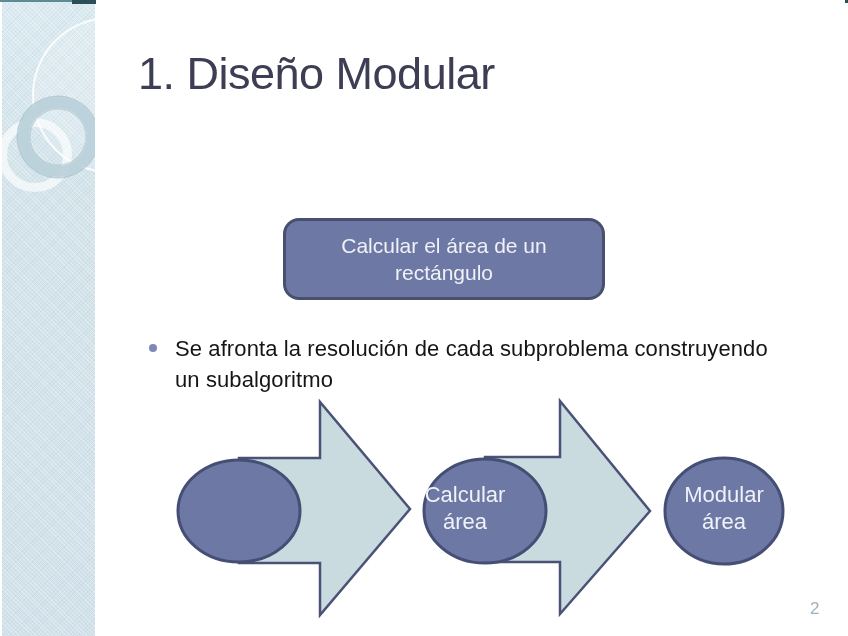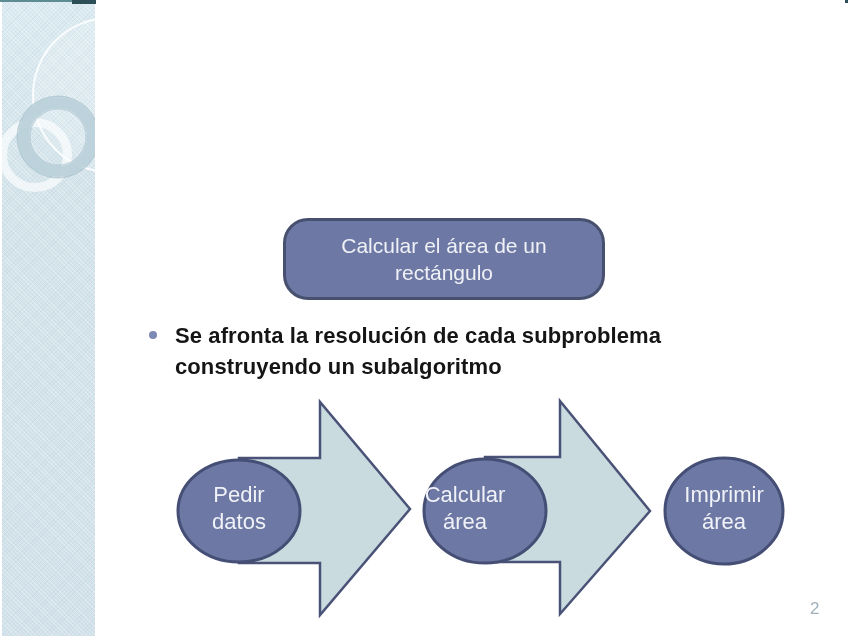--- a/index.html
+++ b/index.html
@@ -40,25 +40,25 @@
   
   .bullet{position:absolute;left:147px;}
   .bullet .dot{
     position:absolute;left:2px;top:11px;width:8px;height:8px;border-radius:50%;
     background:#7e88b6;
   }
   .bullet p{
     margin:0 0 0 28px;font-size:22px;line-height:31px;color:#151515;letter-spacing:0.1px;
   }
   .b1{top:144px;} .b1 p{max-width:655px;}
-  .b2{top:320px;font-weight:bold;} .b2 p{max-width:612px;}
+  .b2{top:333px;} .b2 p{max-width:612px;}
   
   .callout{
     position:absolute;left:283px;top:218px;width:322px;height:82px;box-sizing:border-box;
-    background:#6d79a4;border:3px solid #47506f;border-radius:25px;
+    background:#6d79a4;border:3px solid #47506f;border-radius:16px;
     display:flex;align-items:center;justify-content:center;
   }
   .callout-text{
     width:262px;text-align:center;color:#eff1f7;font-size:21px;line-height:27px;
   }
   
   .diagram{position:absolute;left:0;top:0;width:848px;height:636px;}
   .node-label{
     position:absolute;width:140px;top:481px;text-align:center;color:#f0f2f8;
     font-size:22px;line-height:27px;
@@ -75,47 +75,44 @@
 
   <div class="sidebar">
     <div class="big-circle"></div>
     <div class="ring2"></div>
     <div class="ring1"></div>
   </div>
   <div class="sidebar-topline"></div>
   <div class="sidebar-topblock"></div>
   <div class="corner-mark"></div>
 
+  <h1 class="title">1. Diseño Modular</h1>
 
 
   <div class="callout">
     <div class="callout-text">Calcular el área de un rectángulo</div>
   </div>
 
   <div class="bullet b2">
     <span class="dot"></span>
     <p>Se afronta la resolución de cada subproblema construyendo un subalgoritmo</p>
   </div>
 
   <svg class="diagram" viewBox="0 0 848 636" xmlns="http://www.w3.org/2000/svg">
     <polygon points="239,458 320,458 320,402 410,509 320,615 320,563 239,563" fill="#c9dbdf" stroke="#4a5377" stroke-width="2.5" stroke-linejoin="miter"></polygon>
     <polygon points="485,457 560,457 560,401 650,511 560,614 560,562 485,562" fill="#c9dbdf" stroke="#4a5377" stroke-width="2.5" stroke-linejoin="miter"></polygon>
     <ellipse cx="239" cy="511" rx="61" ry="51" fill="#6d79a4" stroke="#454e74" stroke-width="3"></ellipse>
     <ellipse cx="485" cy="511" rx="61" ry="52" fill="#6d79a4" stroke="#454e74" stroke-width="3"></ellipse>
     <ellipse cx="724" cy="511" rx="59" ry="53" fill="#6d79a4" stroke="#454e74" stroke-width="3"></ellipse>
   </svg>
 
-  <div class="node-label nl1">
-    <span>Pedir</span>
-    <span>datos</span>
-  </div>
   <div class="node-label nl2">
     <span>Calcular</span>
     <span>área</span>
   </div>
   <div class="node-label nl3">
-    <span>Imprimir</span>
+    <span>Modular</span>
     <span>área</span>
   </div>
 
   <div class="page-number">2</div>
 
 </div>
 
 </body></html>

